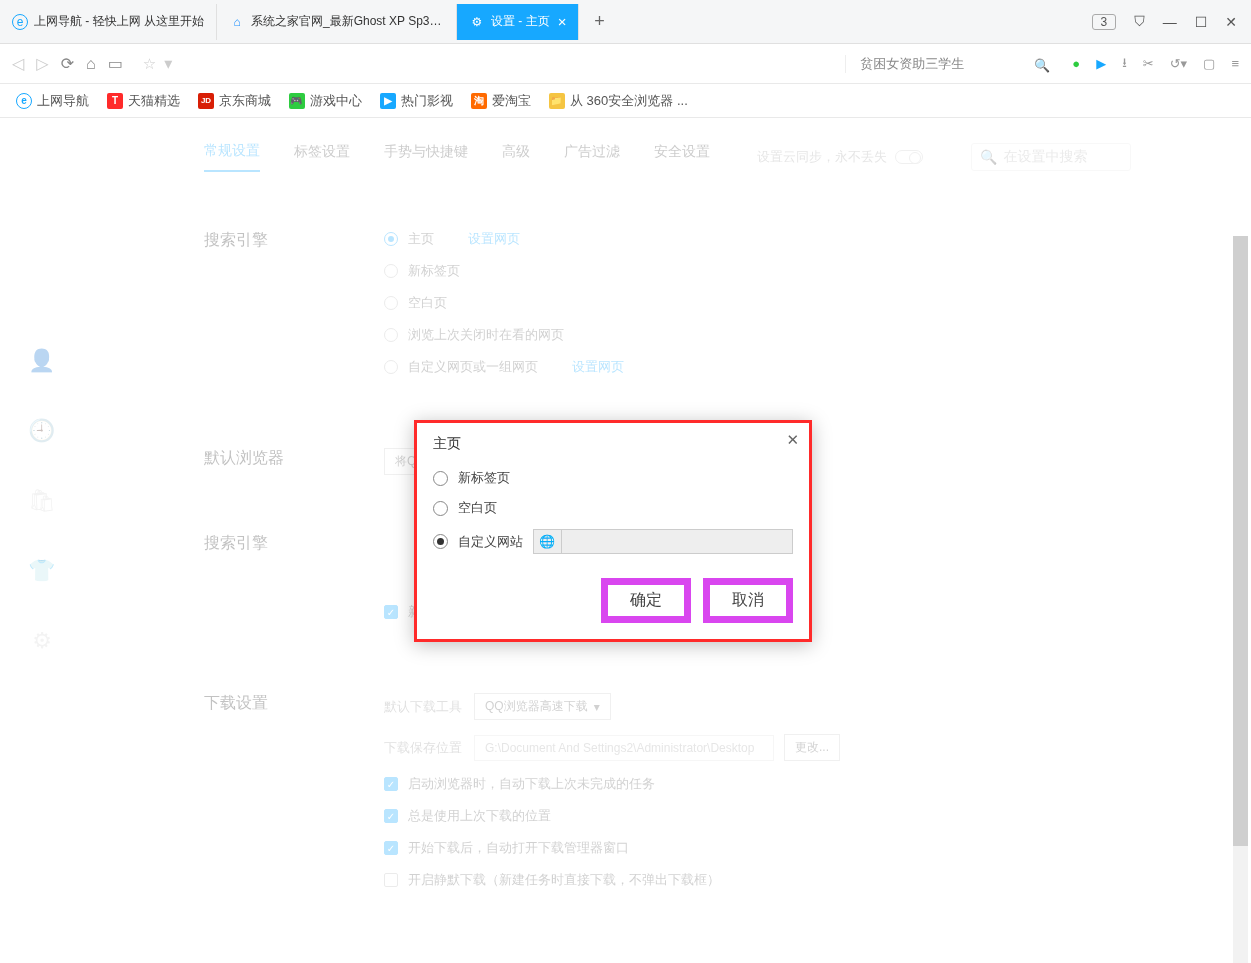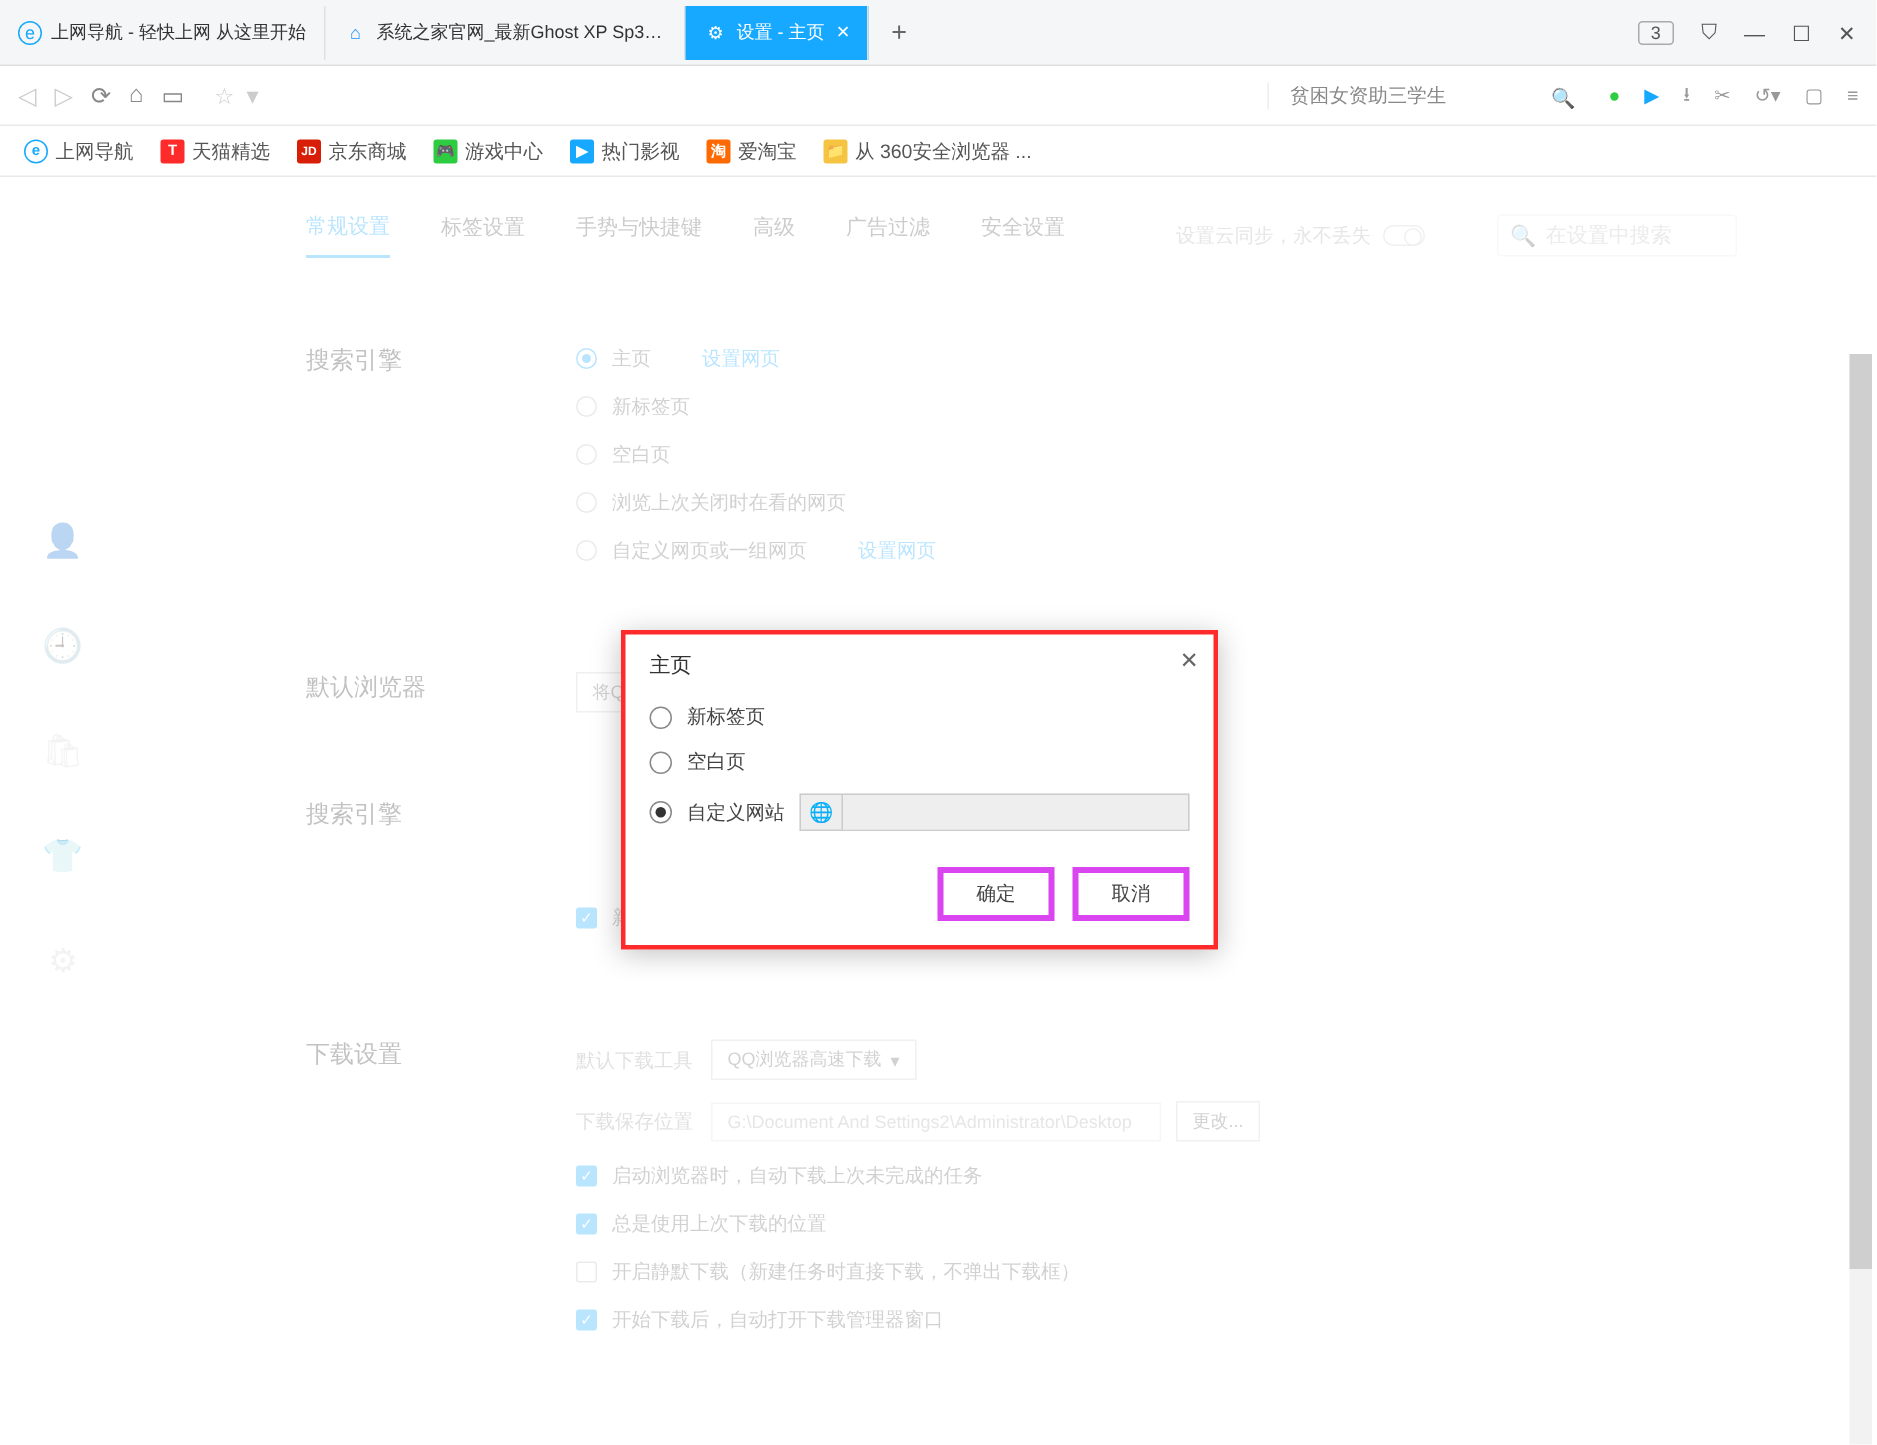--- a/index.html
+++ b/index.html
@@ -36,21 +36,21 @@
     .bm { display: flex; align-items: center; gap: 5px; cursor: pointer; }
     .bm-badge { display:inline-flex; width:16px; height:16px; align-items:center; justify-content:center; font-size:10px; color:#fff; border-radius:2px; font-weight:bold; }
 
     
     .main-wrap { position: relative; height: calc(963px - 44px - 40px - 34px); display:flex; }
     .left-rail { width: 84px; border-right: 0px solid #eee; display:flex; flex-direction:column; align-items:center; gap:44px; padding-top:230px; color:#d6d6d6; font-size:22px; }
     .content { flex:1; padding: 24px 40px 0 120px; overflow-y:auto; }
     .c-header { display:flex; align-items:center; gap:34px; font-size:14px; color:#555; border-bottom:0px; }
     .c-tab { padding-bottom:10px; cursor:pointer; }
     .c-tab.active { color:#17a8ff; border-bottom:2px solid #17a8ff; }
-    .sync-area { display:flex; align-items:center; gap:8px; color:#aaa; font-size:13px; margin-left:40px; }
+    .sync-area { display:flex; align-items:center; gap:8px; color:#aaa; font-size:13px; margin-left:13px; }
     .toggle { width:28px; height:14px; border:1px solid #ccc; border-radius:7px; position:relative; }
     .toggle::after{content:"";position:absolute;right:1px;top:1px;width:10px;height:10px;border:1px solid #ccc;border-radius:50%;background:#fff;}
     .search-settings { border:1px solid #e6e6e6; border-radius:3px; display:flex; align-items:center; padding:4px 8px; color:#bbb; gap:6px; margin-left:14px; width:160px; }
 
     .section { display:flex; margin-top:58px; }
     .section:first-of-type { margin-top:44px; }
     .sec-title { width:180px; font-size:16px; color:#333; }
     .sec-body { flex:1; font-size:13px; color:#666; }
     .opt-row { display:flex; align-items:center; gap:10px; margin-bottom:14px; }
     .radio, .chk { width:14px; height:14px; border:1px solid #bbb; border-radius:50%; display:inline-flex; align-items:center; justify-content:center; }
@@ -72,21 +72,21 @@
     .dlg-title { font-size:14px; color:#333; margin-bottom:16px; }
     .dlg-close { position:absolute; right:10px; top:8px; color:#666; cursor:pointer; font-size:15px; }
     .dlg-opt { display:flex; align-items:center; gap:10px; margin-bottom:12px; font-size:13px; color:#444; }
     .dlg-radio { width:15px; height:15px; border:1px solid #888; border-radius:50%; display:inline-flex; align-items:center; justify-content:center; }
     .dlg-radio.sel::after{content:"";width:7px;height:7px;background:#333;border-radius:50%;}
     .url-row { display:flex; align-items:center; gap:10px; }
     .url-input-wrap { flex:1; display:flex; align-items:center; border:1px solid #ccc; background:#eeeeee; }
     .url-icon { width:28px; text-align:center; color:#888; border-right:1px solid #ccc; padding:4px 0; }
     .url-input { flex:1; border:none; background:#eeeeee; padding:4px 6px; outline:none; font-size:13px; }
     .dlg-btns { display:flex; justify-content:flex-end; gap:12px; margin-top:24px; }
-    .dlg-btn { border:4px solid #d946ef; padding:5px 22px; cursor:pointer; font-size:13px; color:#444; background:#fff; }
+    .dlg-btn { border:7px solid #d946ef; padding:5px 22px; cursor:pointer; font-size:16px; color:#444; background:#fff; }
 
     
     .scroll-fake { position:absolute; right:3px; top:118px; width:15px; height:820px; background:#f2f2f2; }
     .scroll-thumb { width:15px; height:610px; background:#cfcfcf; }
   </style>
 </head>
 <body>
 
 <div class="titlebar">
   <div class="tab">
@@ -260,26 +260,26 @@
         </div>
         <div class="opt-row">
             <span class="chk sel"></span>
             <span>启动浏览器时，自动下载上次未完成的任务</span>
           </div>
         <div class="opt-row">
             <span class="chk sel"></span>
             <span>总是使用上次下载的位置</span>
           </div>
         <div class="opt-row">
+            <span class="chk sel"></span>
+            <span>开始下载后，自动打开下载管理器窗口</span>
+          </div>
+        <div class="opt-row">
             <span class="chk"></span>
             <span>开启静默下载（新建任务时直接下载，不弹出下载框）</span>
-          </div>
-        <div class="opt-row">
-            <span class="chk sel"></span>
-            <span>开始下载后，自动打开下载管理器窗口</span>
           </div>
       </div>
     </div>
   </div>
 
   <div class="dim-overlay"></div>
 
   <div class="scroll-fake">
       <div class="scroll-thumb"></div>
     </div>

